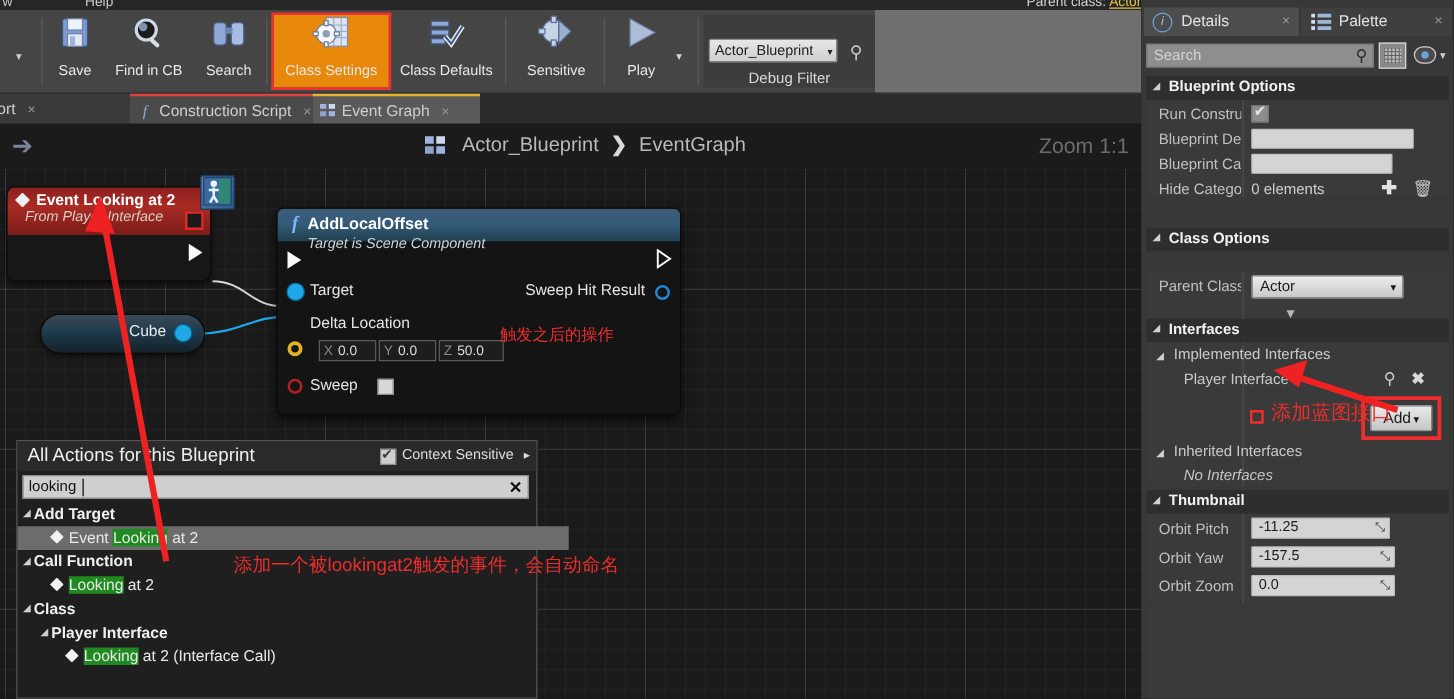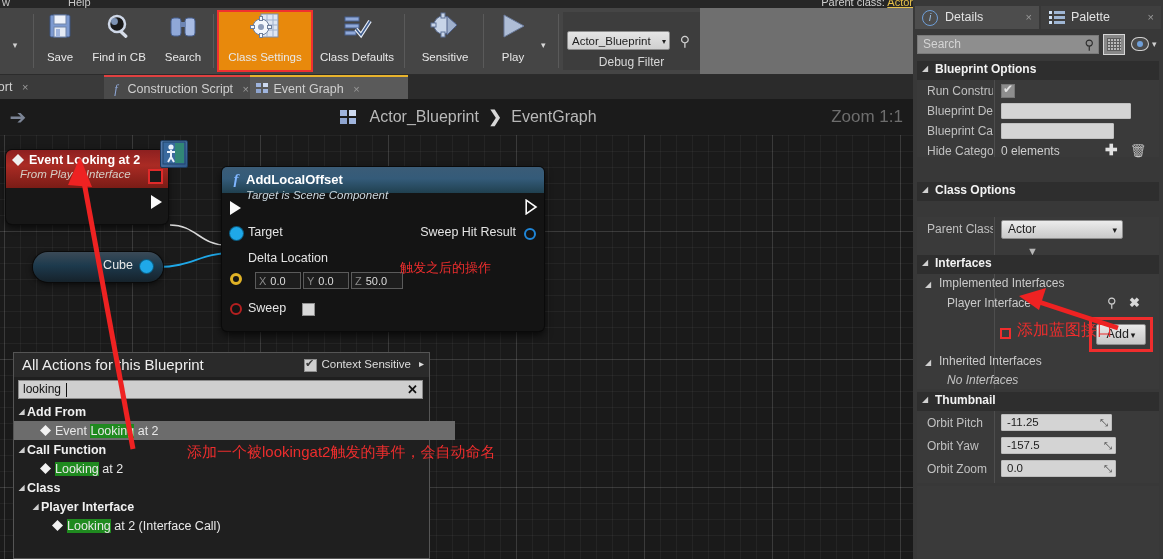--- a/index.html
+++ b/index.html
@@ -87,21 +87,21 @@
   }
   .tab {
     position: absolute; top: 0; height: 24px; box-sizing: border-box;
     color: #cfcfcf; font-size: 12.5px; line-height: 24px;
     white-space: nowrap; padding: 0 4px;
   }
   .tab .ico { display: inline-block; width: 16px; text-align: center; color: #8fa8d8; }
   .tab .x { color: #9a9a9a; font-size: 11px; margin-left: 6px; }
   .tab.t-viewport { left: -40px; width: 144px; background: #3a3a3a; }
   .tab.t-cscript  { left: 104px; width: 146px; background: #4a4a4a; }
-  .tab.t-egraph   { left: 250px; width: 158px; background: #5a5a5a;
+  .tab.t-egraph   { left: 250px; width: 134px; background: #5a5a5a;
                     border-top: 2px solid #e8b32c; }
   .tab.t-cscript { border-top: 2px solid #e04040; }
 
   
   .graph {
     position: absolute; left: 0; top: 99px; width: 913px; height: 460px;
     background-color: #1a1a1a;
     background-image:
       linear-gradient(to right, rgba(255,255,255,0.045) 1px, transparent 1px),
       linear-gradient(to bottom, rgba(255,255,255,0.045) 1px, transparent 1px),
@@ -720,21 +720,21 @@
       <div class="carrow">▸</div>
     </div>
     <div class="searchrow">
       <span class="val">looking</span>
       <span class="caret"></span>
       <span class="clr">✕</span>
     </div>
     <div class="tree">
 
       <div class="tnode" style="padding-left:2px;">
-        <span class="tw">◢</span><span class="cat">Add From</span>
+        <span class="tw">◢</span><span class="cat">Add Target</span>
       </div>
 
       <div class="tnode selected" style="padding-left:26px;">
         <span class="dia"></span><span class="itm">Event </span><span class="itm hl">Looking</span><span class="itm"> at 2</span>
       </div>
 
       <div class="tnode" style="padding-left:2px;">
         <span class="tw">◢</span><span class="cat">Call Function</span>
       </div>
 

